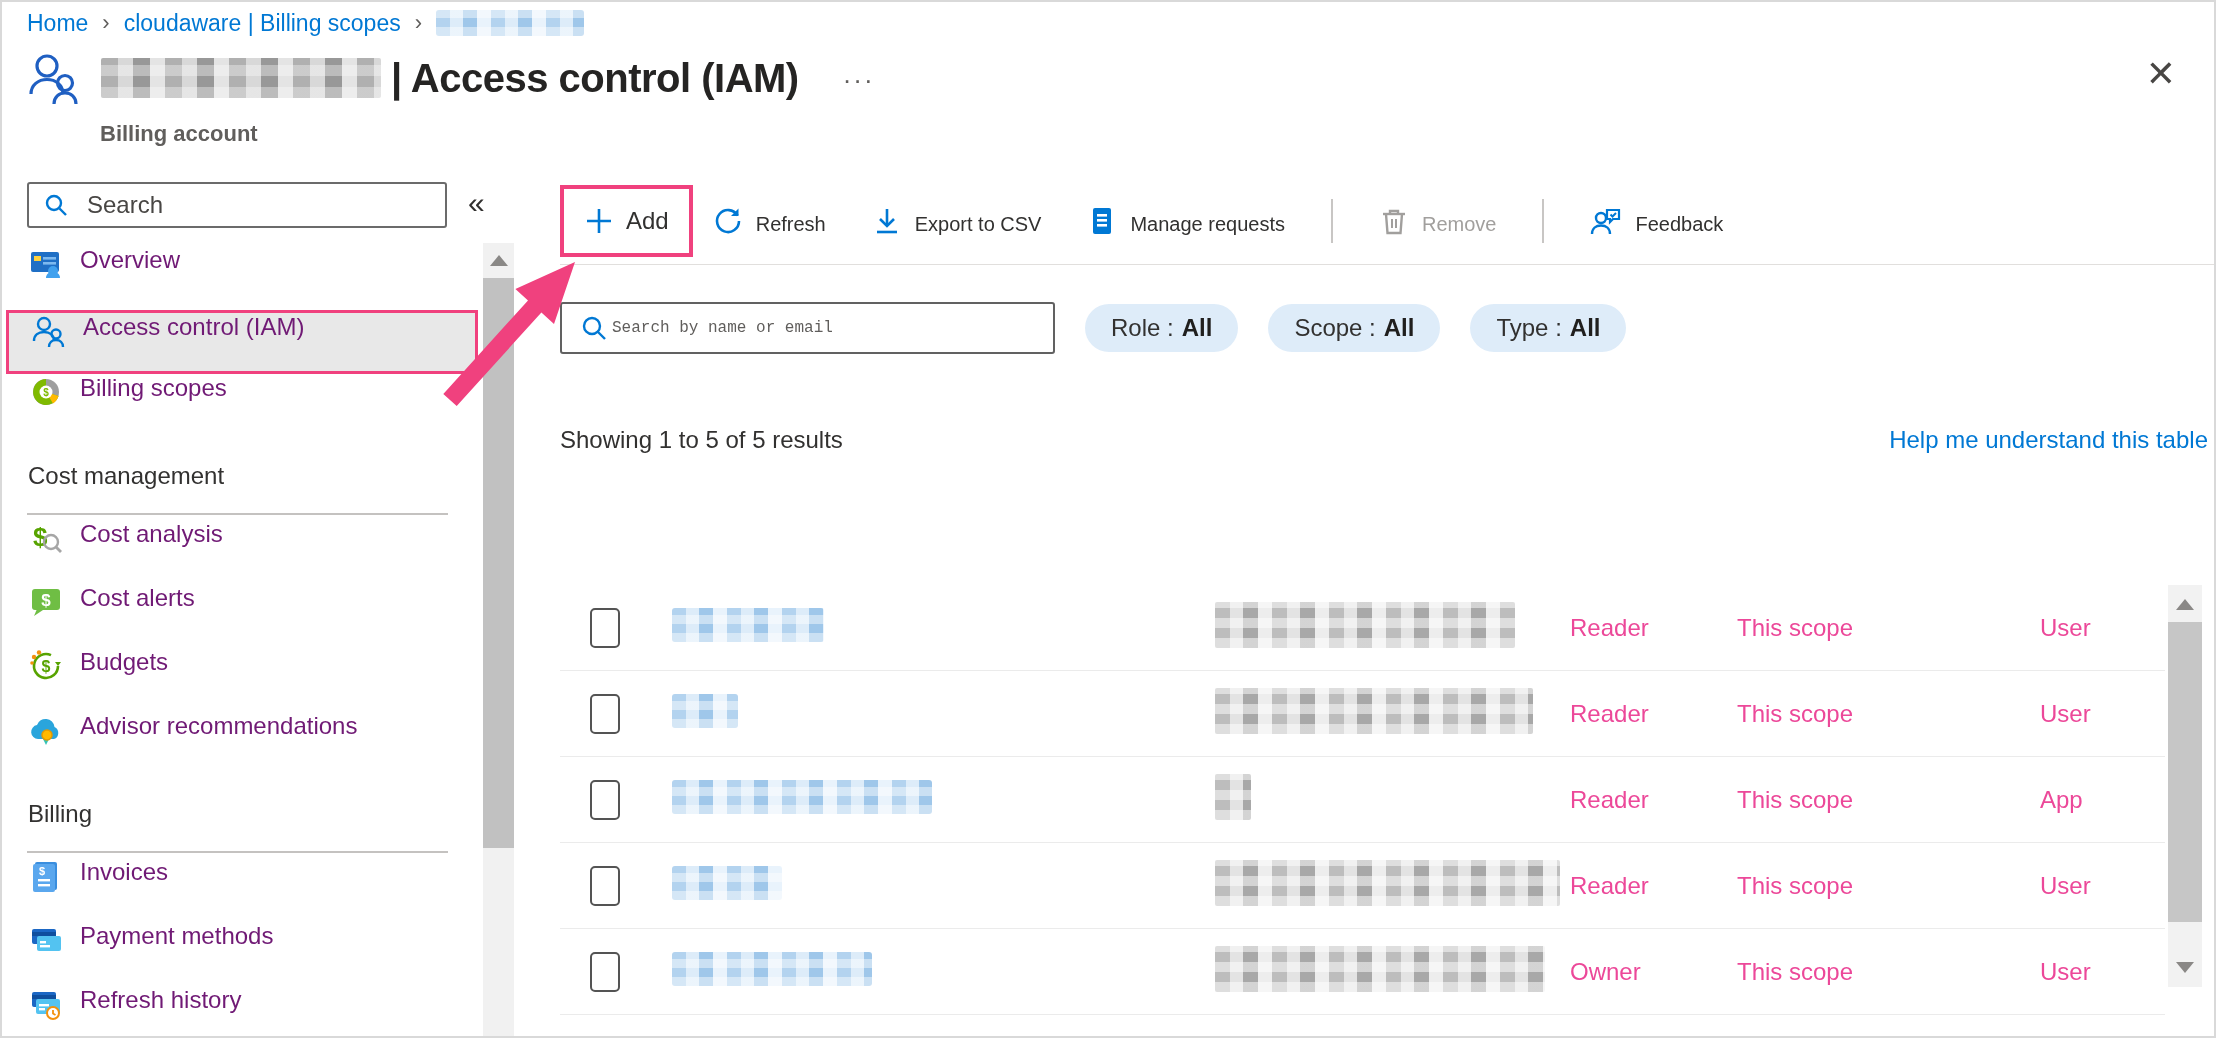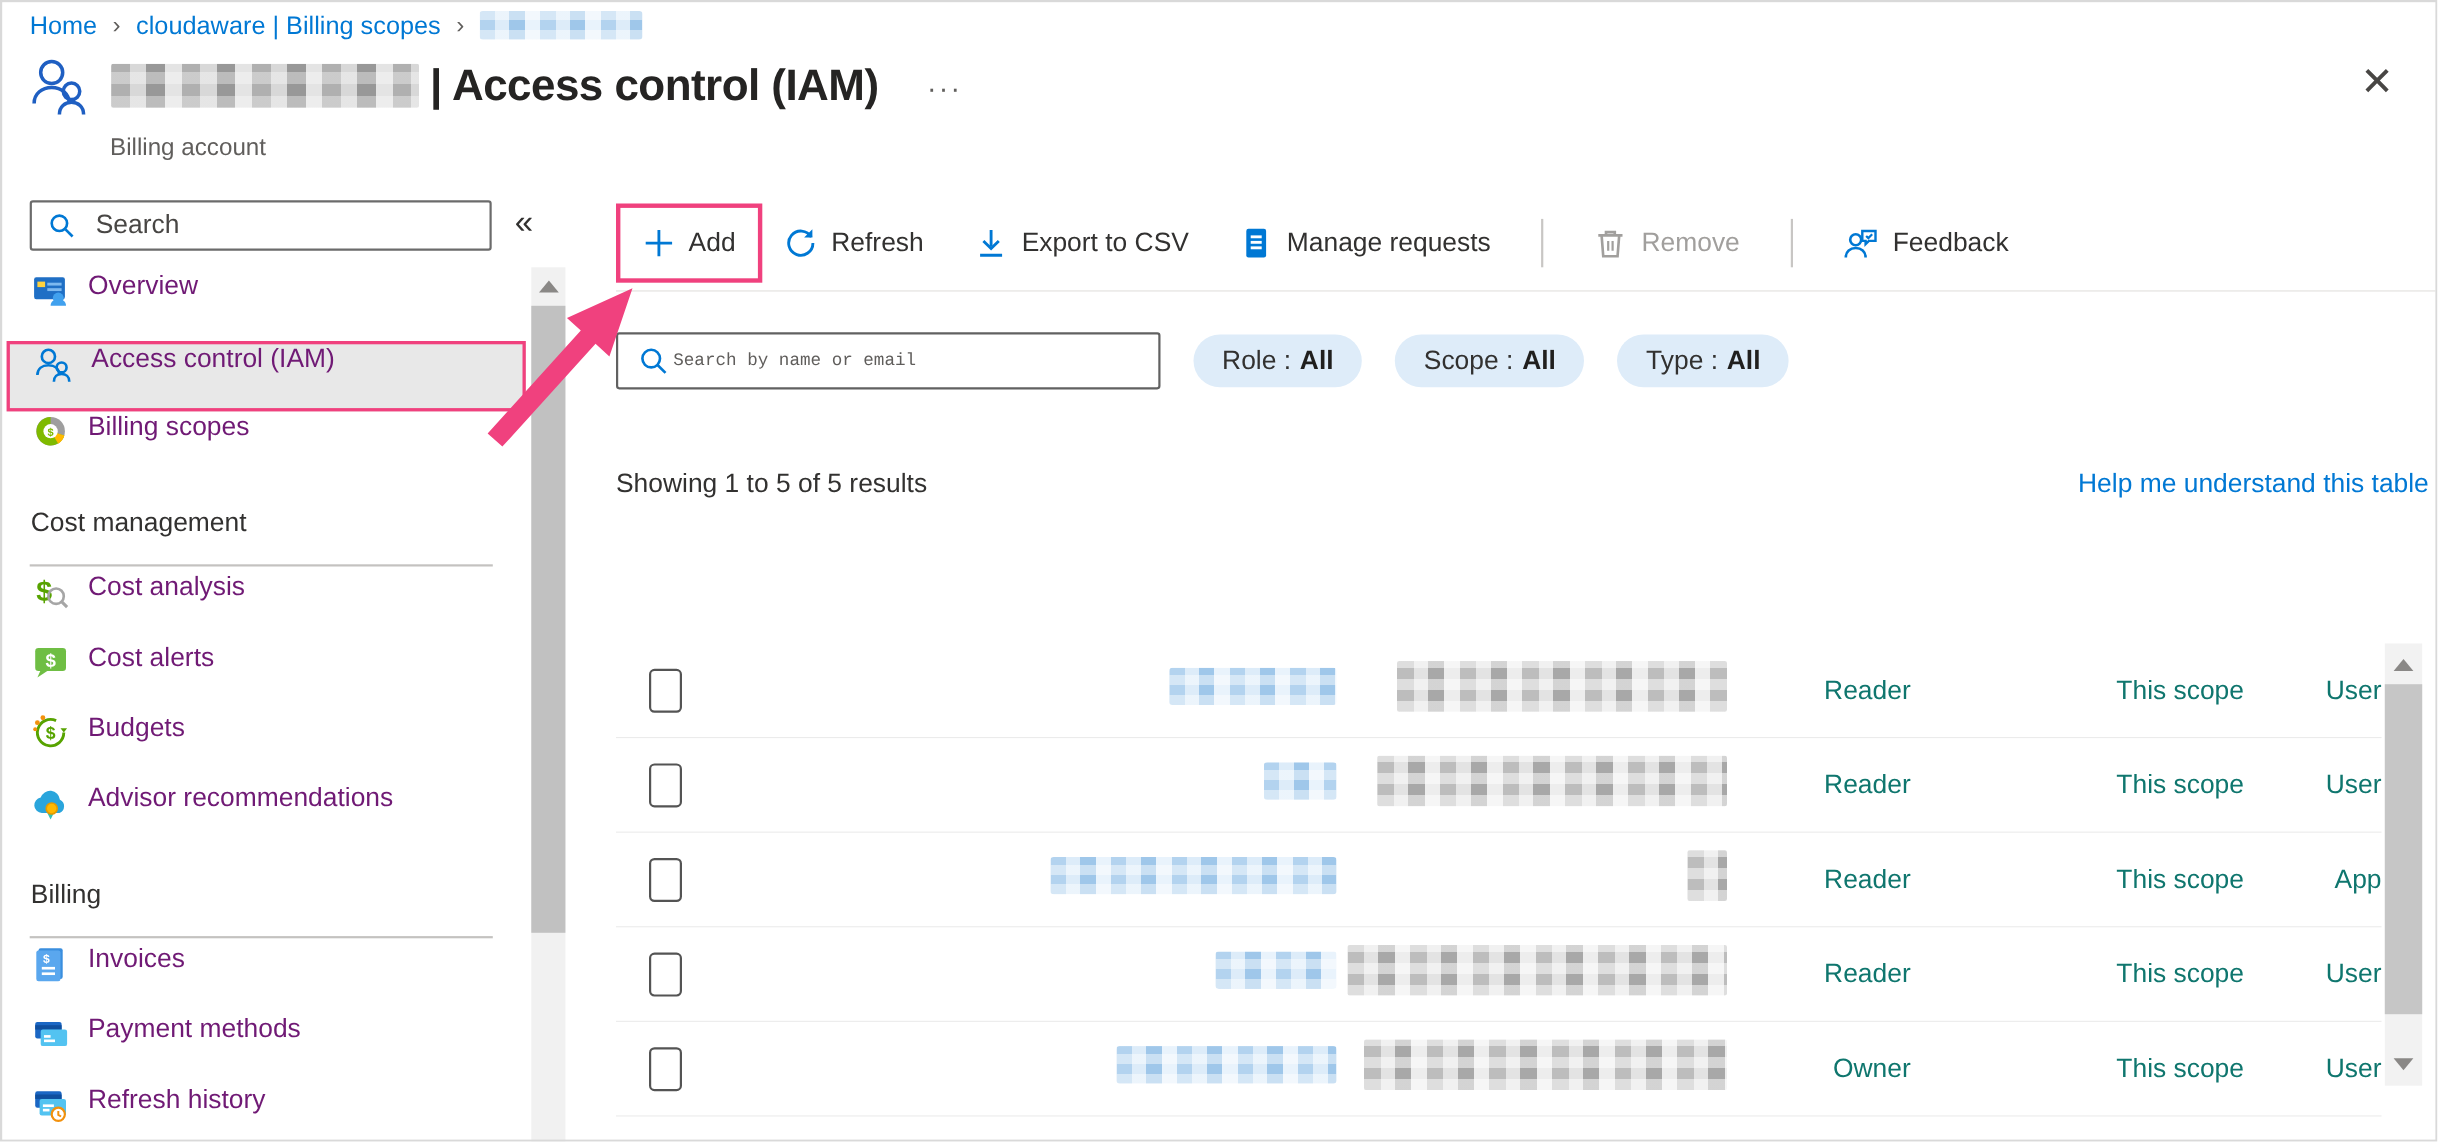--- a/index.html
+++ b/index.html
@@ -30,21 +30,21 @@
   .crumb { color:#0078d4; cursor:pointer; }
   .crumb-sep { color:#605e5c; font-size:22px; }
   .crumb-redacted { width:148px; height:26px; }
 
   
   .page-header { position:absolute; top:50px; left:27px; display:flex; align-items:center; z-index:2; }
   .header-icon { width:54px; height:56px; }
   .title-redacted { width:280px; height:40px; margin-left:20px; border-radius:2px; }
   .page-title { font-size:40px; font-weight:600; color:#252423; margin-left:10px; letter-spacing:-0.5px;text-align:center; }
   .more-btn { margin-left:44px; font-size:26px; color:#605e5c; letter-spacing:2px; cursor:pointer; padding-top:4px;}
-  .subtitle { position:absolute; top:121px; left:100px; font-size:22px; color:#605e5c; }
+  .subtitle { position:absolute; top:121px; left:100px; font-size:22px; color:#605e5c;font-weight:bold; }
   .close-btn { position:absolute; top:56px; right:40px; font-size:36px; font-weight:300; color:#484644; cursor:pointer; line-height:1; }
 
   
   .sidebar { position:absolute; top:170px; left:0; width:515px; height:868px;padding-left:46px; }
   .side-search { position:absolute; top:12px; left:27px; width:420px; height:46px; }
   .side-search input { width:100%; height:100%; border:2px solid #6b6b6b; border-radius:3px; font-size:24px; color:#323130; padding-left:58px; outline:none; font-family:inherit; }
   .side-search input::placeholder { color:#484644; }
   .side-search svg { position:absolute; left:16px; top:10px; }
   .collapse-btn { position:absolute; left:468px; top:16px; font-size:30px; color:#323130; cursor:pointer; }
 
@@ -55,40 +55,40 @@
   .nav-divider { position:absolute; left:27px; width:421px; border-top:2px solid #c4c2c0; }
 
   .side-scrollbar { position:absolute; left:483px; top:73px; bottom:0; width:31px; background:#f1f1f1; }
   .side-scroll-up { position:absolute; top:12px; left:7px; width:0; height:0; border-left:9px solid transparent; border-right:9px solid transparent; border-bottom:11px solid #8a8886; }
   .side-scroll-thumb { position:absolute; top:35px; left:0; width:31px; height:570px; background:#c1c1c1; }
 
   
   .main { position:absolute; left:530px; top:170px; width:1686px; height:868px; }
   .toolbar { position:absolute; top:12px; left:30px; height:78px; display:flex; align-items:center; }
   .add-box { display:flex; align-items:center; gap:12px; height:72px; padding:0 20px; border:4px solid #f0417e; margin-right:20px; cursor:pointer; font-size:24px; color:#323130; }
-  .tbtn { display:flex; align-items:center; gap:13px; font-size:24px; color:#323130; margin-right:46px; cursor:pointer; white-space:nowrap; }
+  .tbtn { display:flex; align-items:flex-end; gap:13px; font-size:20px; color:#323130; margin-right:46px; cursor:pointer; white-space:nowrap; }
   .tbtn.disabled { color:#a19f9d; cursor:default; }
   .tb-divider { width:0; height:44px; border-left:2px solid #c8c6c4; margin-right:46px; }
   .toolbar-line { position:absolute; top:94px; left:30px; right:2px; border-top:1px solid #e1dfdd; }
 
   .filter-row { position:absolute; top:132px; left:30px; display:flex; align-items:center; gap:30px; }
   .main-search { position:relative; width:495px; height:52px; }
   .main-search input { width:100%; height:100%; border:2px solid #616161; border-radius:3px; font-size:16px; color:#323130; padding-left:50px; outline:none; font-family:Liberation Mono, monospace; }
   .main-search input::placeholder { color:#605e5c; }
   .main-search svg { position:absolute; left:20px; top:12px; }
   .pill { height:48px; background:#deecf9; border-radius:24px; display:flex; align-items:center; padding:0 26px; font-size:24px; color:#323130; cursor:pointer; white-space:nowrap; }
   .pill b { font-weight:700; color:#201f1e; margin-left:8px; }
 
   .results-row { position:absolute; top:256px; left:30px; right:8px; display:flex; justify-content:space-between; align-items:center; font-size:24px; color:#323130; }
   .help-link { color:#0078d4; cursor:pointer; }
 
   .tgrid { display:grid; grid-template-columns:82px 543px 355px 167px 303px 125px; align-items:center; padding-left:30px; }
   .thead { position:absolute; top:342px; left:30px; width:1605px; height:73px; border-bottom:1px solid #d2d0ce; font-weight:600; font-size:24px; color:#201f1e; }
   .tbody { position:absolute; top:415px; left:30px; width:1605px; }
-  .trow { height:86px; border-bottom:1px solid #ebebeb; font-size:24px; color:#0f766e;text-align:right; }
+  .trow { height:86px; border-bottom:1px solid #ebebeb; font-size:24px; color:#ec4899; }
   .cbox { width:30px; height:40px; border:2px solid #545454; border-radius:5px; background:#fff; cursor:pointer; }
   .name-redact { height:34px; cursor:pointer; }
   .email-redact { height:46px; border-radius:2px; }
 
   .vscroll { position:absolute; left:1638px; top:415px; width:34px; height:402px; background:#f2f2f2; }
   .vscroll .up { position:absolute; top:14px; left:8px; width:0; height:0; border-left:9px solid transparent; border-right:9px solid transparent; border-bottom:11px solid #8a8886; }
   .vscroll .down { position:absolute; bottom:14px; left:8px; width:0; height:0; border-left:9px solid transparent; border-right:9px solid transparent; border-top:11px solid #8a8886; }
   .vscroll .thumb { position:absolute; top:37px; left:0; width:34px; height:300px; background:#c6c6c6; }
 
   .annot-arrow { position:absolute; left:430px; top:240px; z-index:40; pointer-events:none; }

